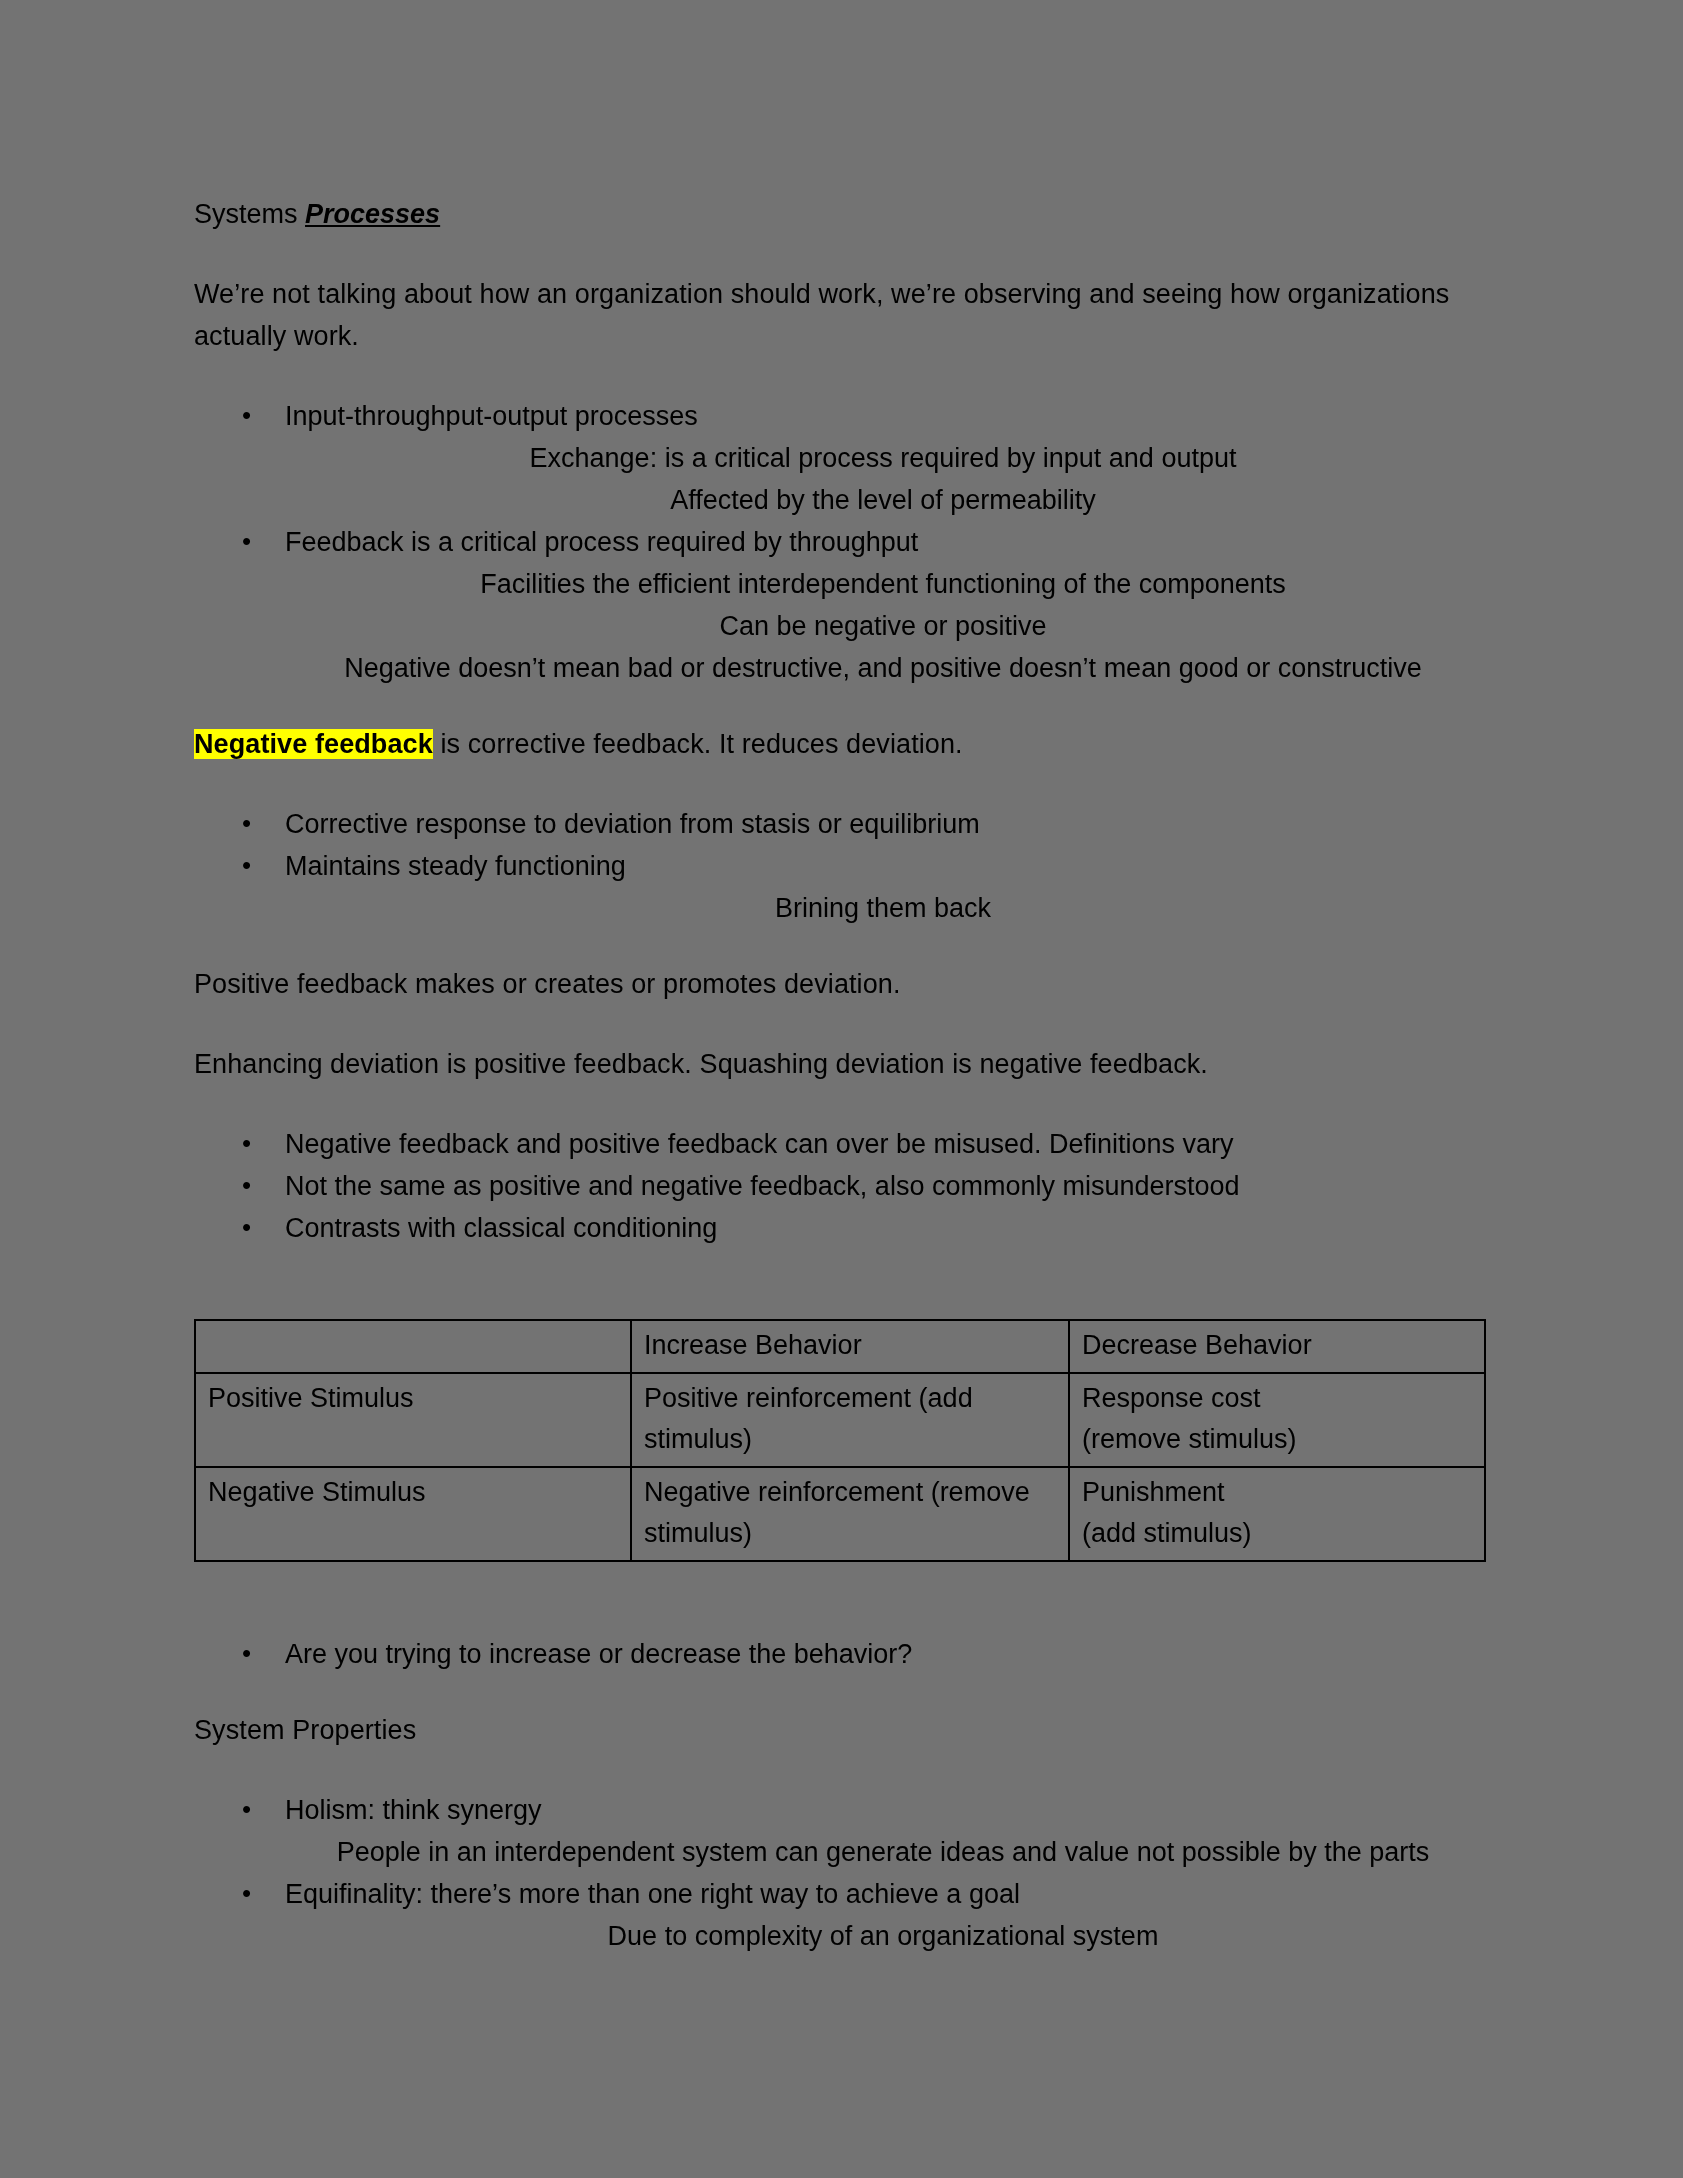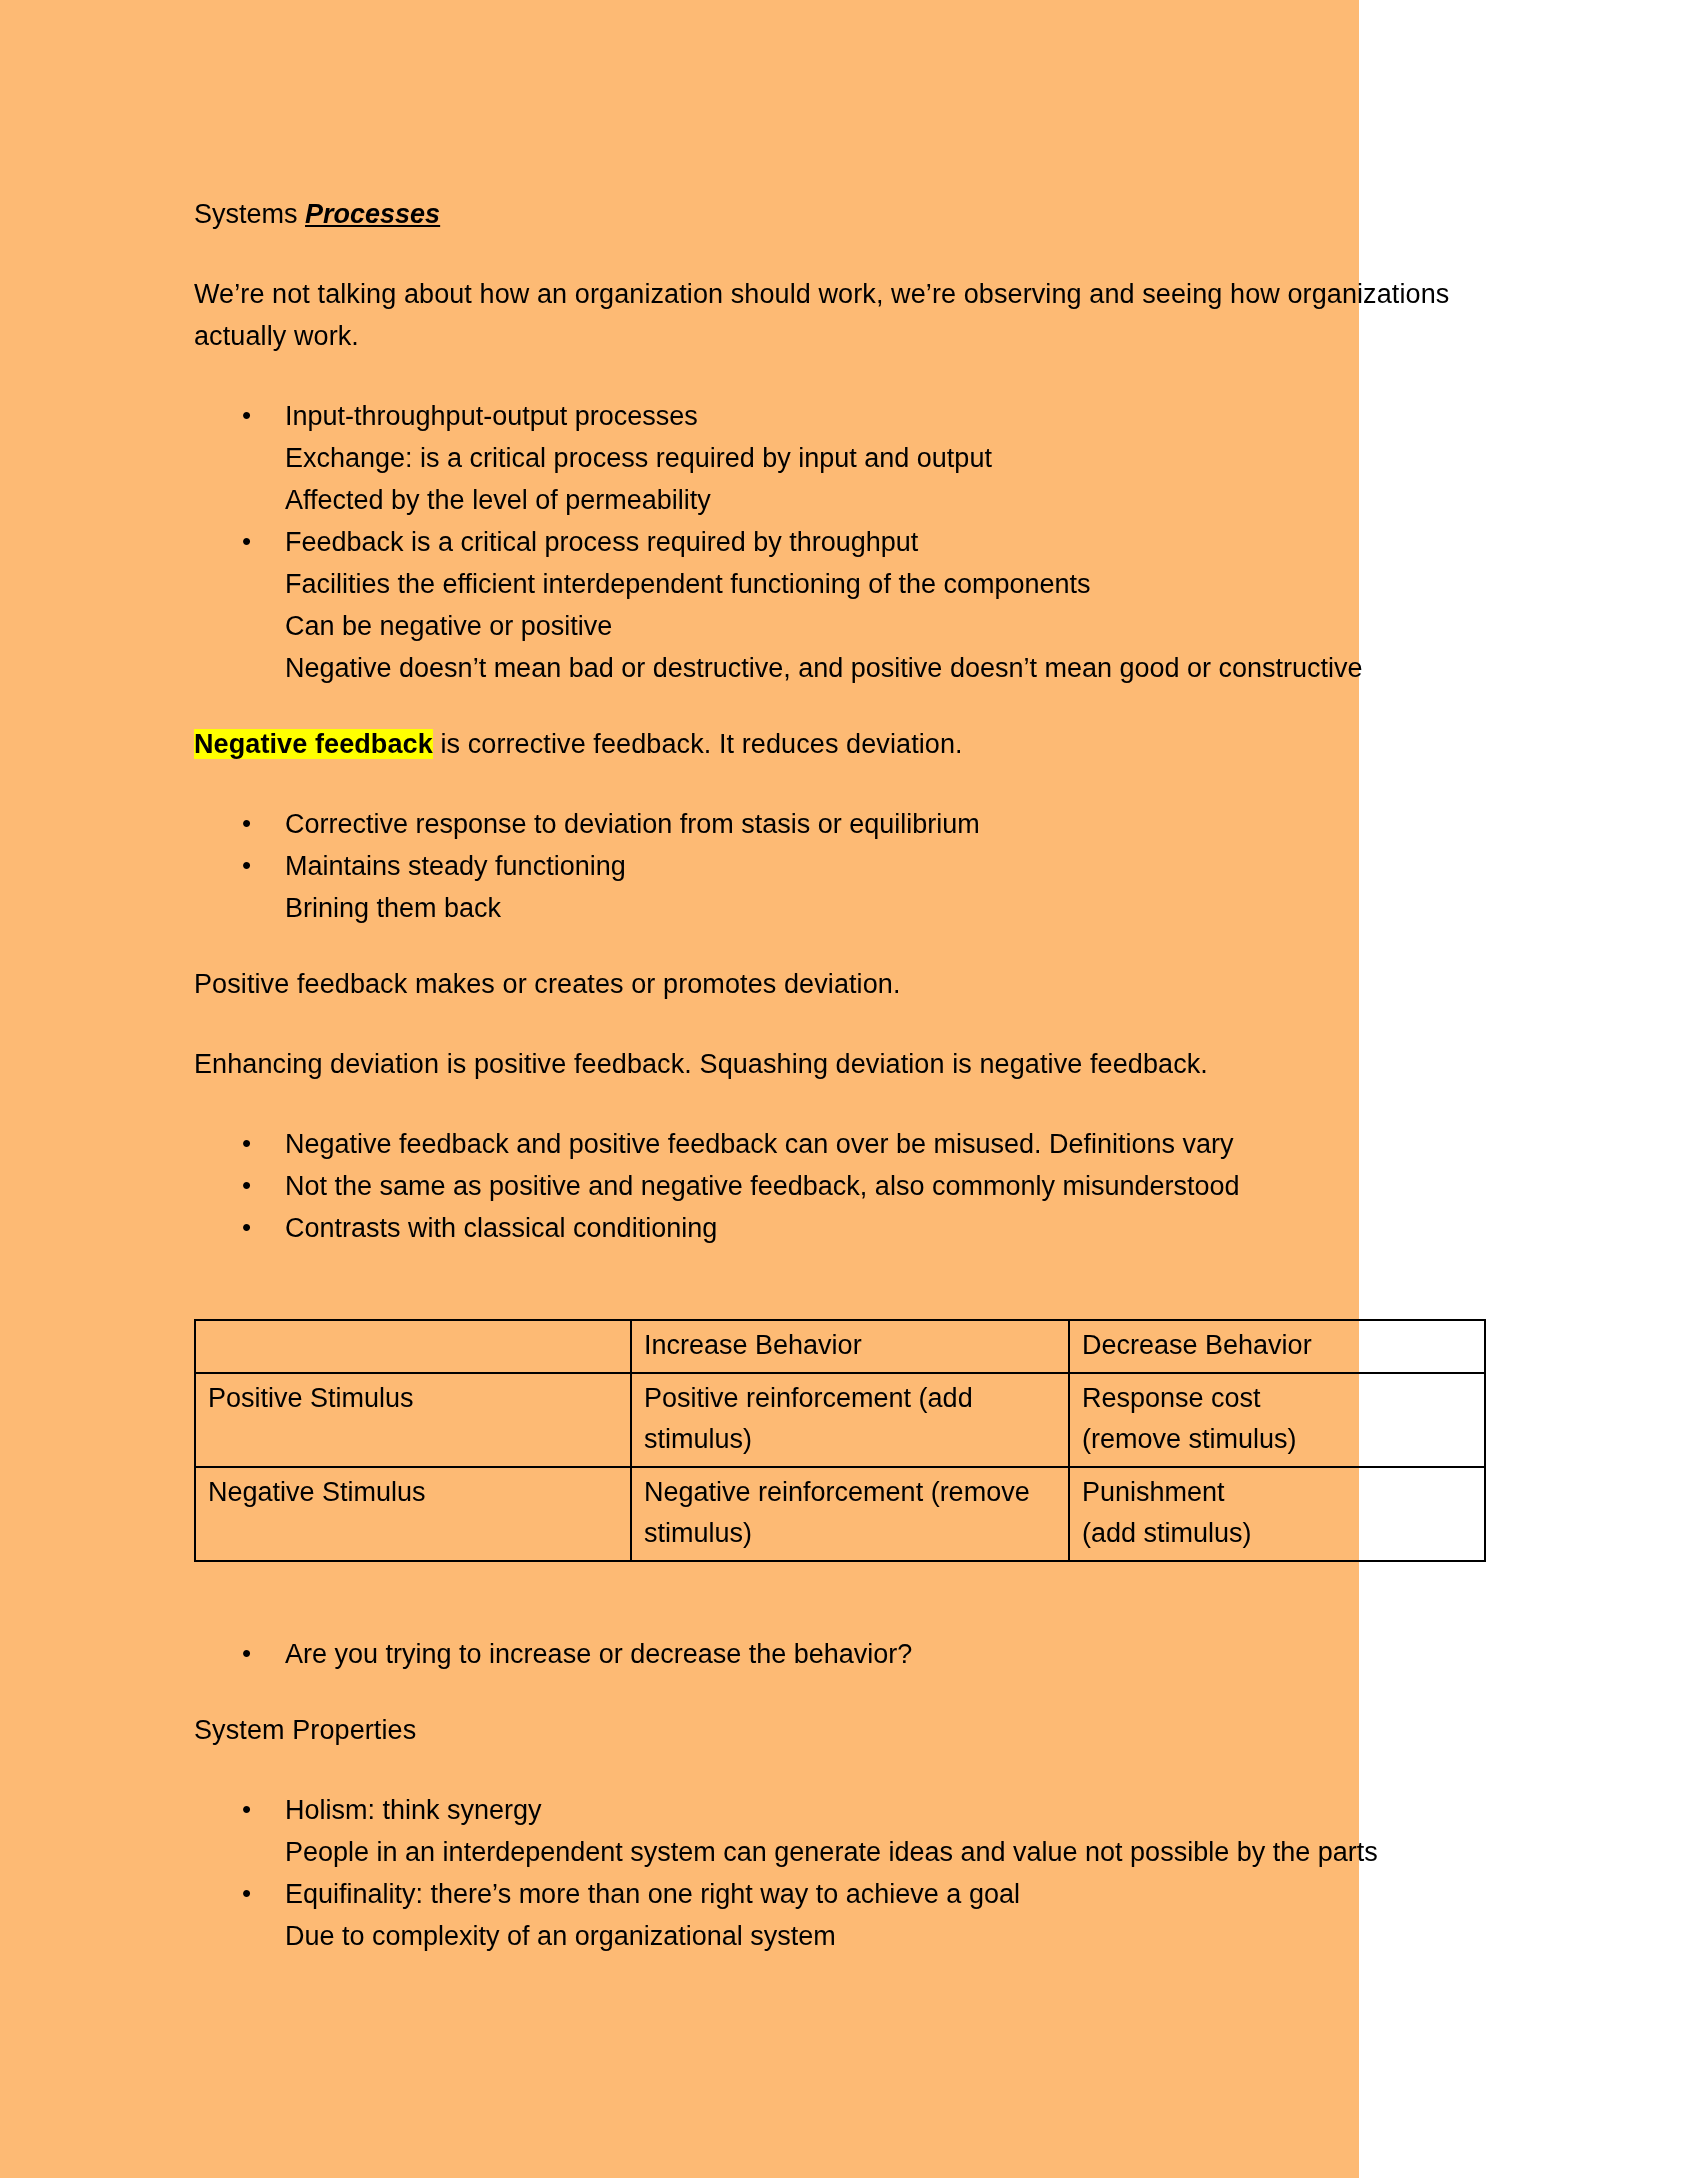--- a/index.html
+++ b/index.html
@@ -10,23 +10,23 @@
   }
   body {
     width: 1683px;
     height: 2178px;
     font-family: "Liberation Sans", sans-serif;
     color: #000000;
     position: relative;
     overflow: hidden;
   }
   .page {
-    width: 1359px;
+    width: 1683px;
     height: 2178px;
-    background: #fdba74;
+    background: #737373;
     padding: 193px 0 0 0;
     position: relative;
   }
   .content {
     margin-left: 194px;
     width: 1287px;
   }
 
   
   .para {
@@ -70,20 +70,21 @@
     position: absolute;
     left: 48px;
     top: -1px;
     font-size: 26px;
     line-height: 42px;
   }
   .blist .sub {
     display: block;
     font-size: 27px;
     line-height: 42px;
+    text-align: center;
   }
 
   
   .opc-table {
     border-collapse: collapse;
     width: 1289px;
     margin: 0 0 0 0;
     table-layout: fixed;
     border-radius: 17px;
   }

